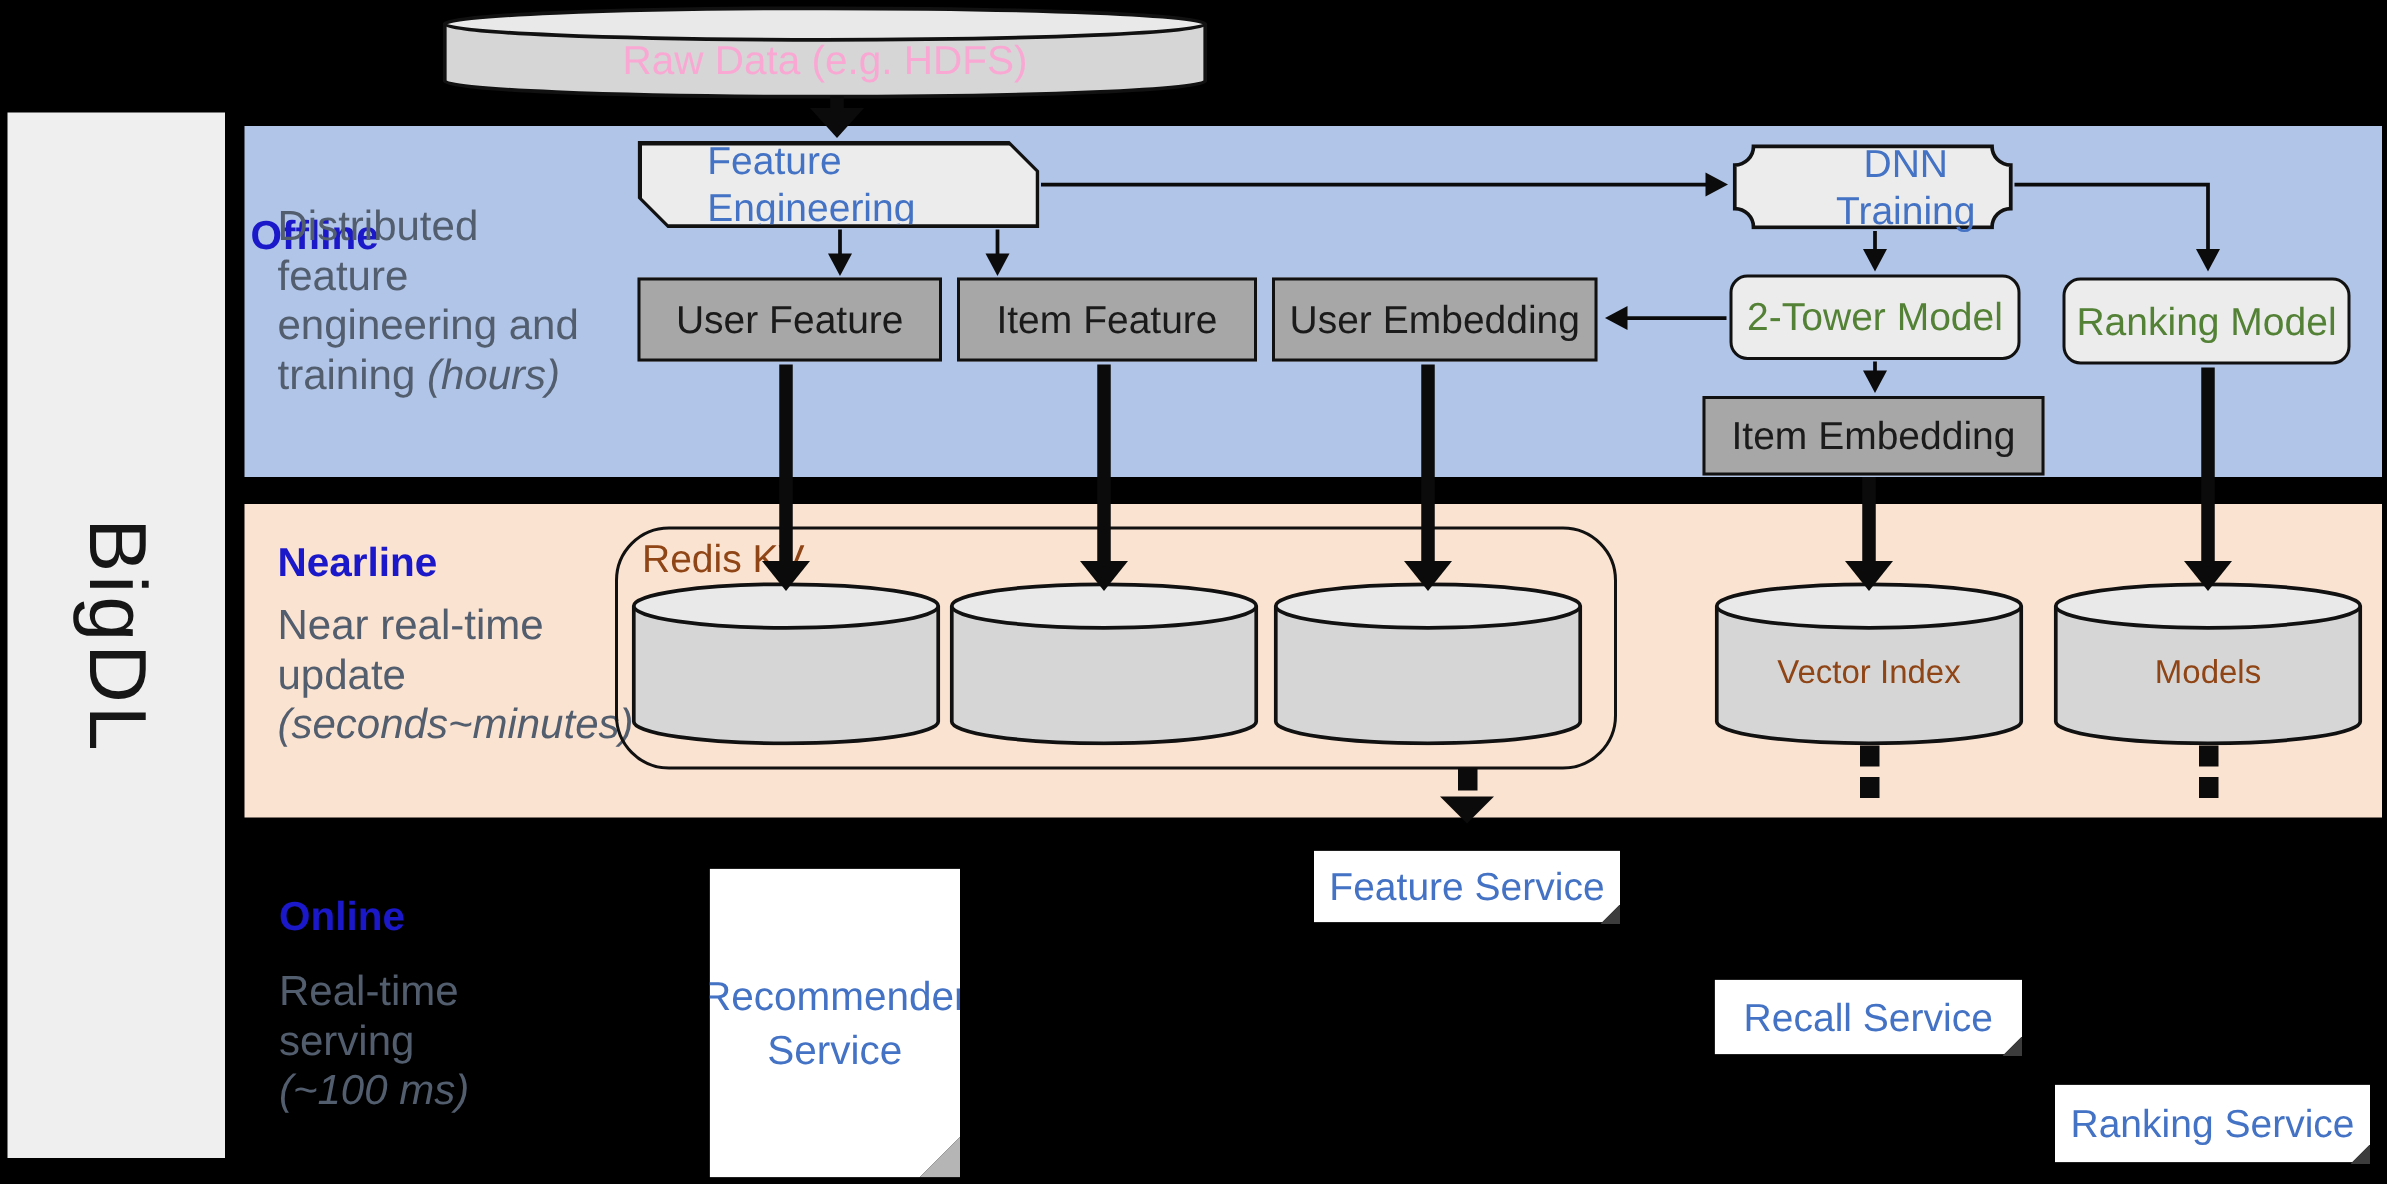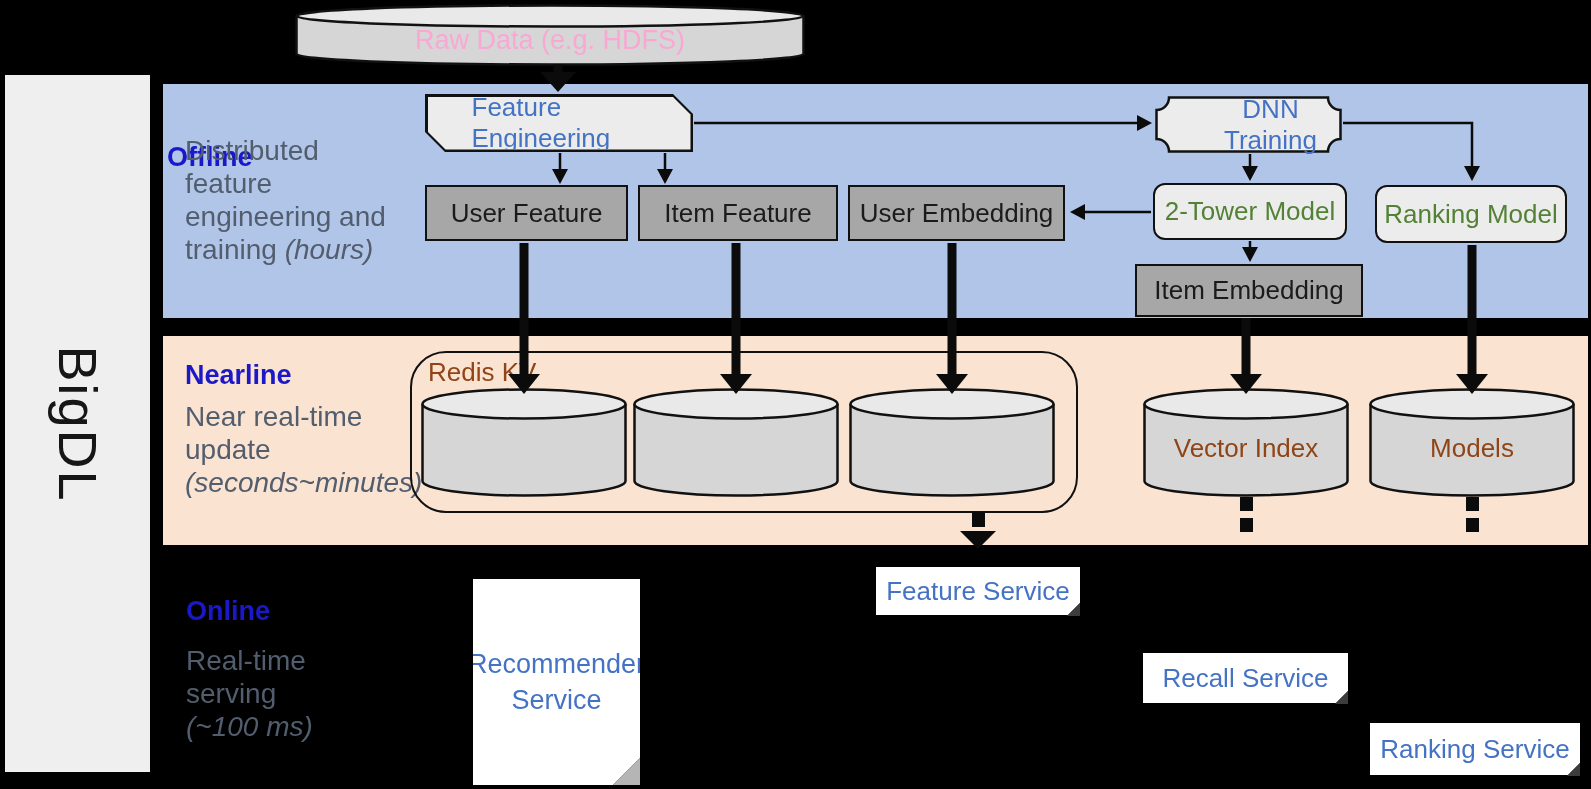--- a/index.html
+++ b/index.html
@@ -35,21 +35,21 @@
               background:var(--box-light-gray,#ececec);
               clip-path:polygon(0 0,calc(100% - 18px) 0,100% 18px,100% 100%,18px 100%,0 calc(100% - 18px));
               display:flex;align-items:center;justify-content:center;font-size:26px;}
 
   .shape-label{position:absolute;display:flex;align-items:center;justify-content:center;text-align:center;}
 
   
   .redis-box{left:410px;top:351px;width:668px;height:162px;border:2.5px solid #111;border-radius:36px;box-sizing:border-box;}
   .redis-label{left:428px;top:357px;font-size:26px;color:var(--store-brown,#8f4516);}
 
-  .cyl-label{font-size:26px;color:var(--store-brown,#8f4516);}
+  .cyl-label{font-size:22px;color:var(--store-brown,#8f4516);}
 
   
   .service{background:#fff;color:var(--label-blue,#4472c4);font-size:26px;
            clip-path:polygon(0 0,100% 0,100% calc(100% - 12px),calc(100% - 12px) 100%,0 100%);}
   .service-fold{width:13px;height:13px;background:#3c3c3c;clip-path:polygon(0 100%,100% 0,100% 100%);}
 
   
   .doc-sheet{position:absolute;inset:0;background:#fff;
              clip-path:polygon(0 0,100% 0,100% calc(100% - 27px),calc(100% - 27px) 100%,0 100%);
              display:flex;align-items:center;justify-content:center;text-align:center;

